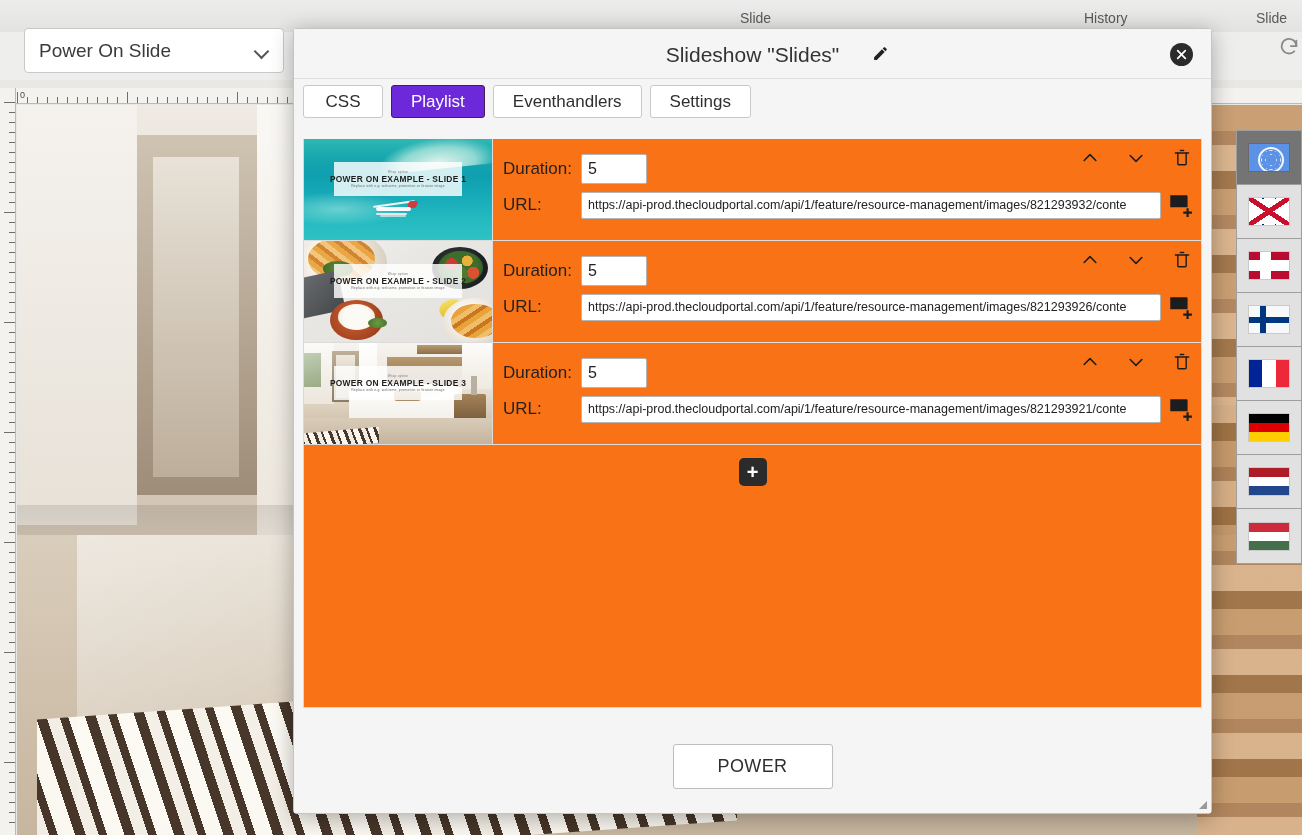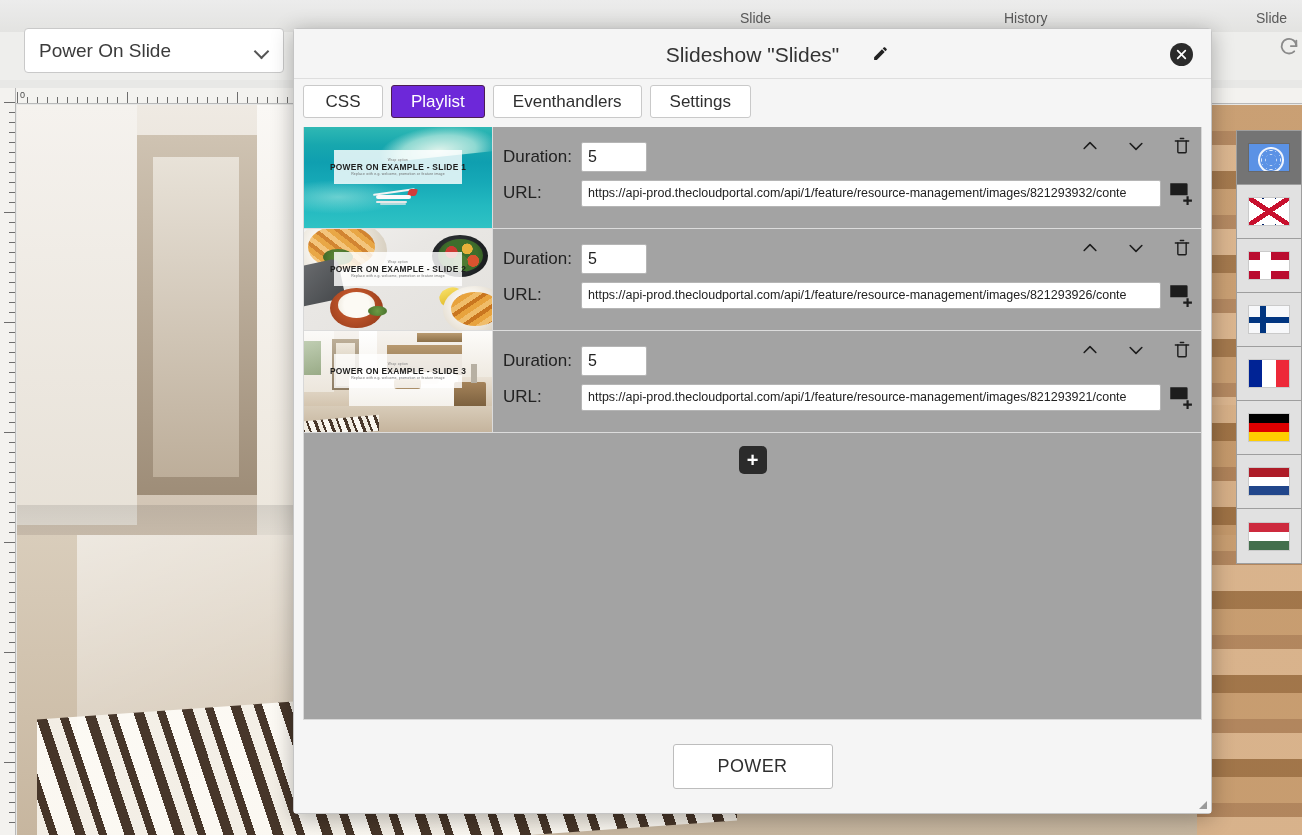--- a/index.html
+++ b/index.html
@@ -15,21 +15,21 @@
 
   .top-menubar {
     position: absolute; left: 0; top: 0; width: 1302px; height: 32px;
     background: linear-gradient(#ececec, #e3e3e1);
   }
   .menu-item {
     position: absolute; top: 10px;
     font-size: 14px; color: #5a5a5a; line-height: 16px; white-space: nowrap;
   }
   .menu-tools   { left: 740px; }
-  .menu-history { left: 1004px; }
+  .menu-history { left: 1084px; }
   .menu-reload  { left: 1256px; }
 
   .toolbar-strip {
     position: absolute; left: 0; top: 32px; width: 1302px; height: 48px;
     background: #eeeeec;
   }
   .slide-select {
     position: absolute; left: 24px; top: 28px; width: 260px; height: 45px;
     background: #ffffff; border: 1px solid #c9c9c9; border-radius: 4px;
     display: flex; align-items: center; padding: 0 14px;
@@ -238,22 +238,22 @@
   .tab {
     height: 33px; min-width: 80px; padding: 0 19px;
     background: #ffffff; border: 1px solid #c9c9c9; border-radius: 3px;
     font-size: 17px; color: #2f2f2f; cursor: pointer;
     display: flex; align-items: center; justify-content: center;
     font-family: "Liberation Sans", sans-serif;
   }
   .tab.active { background: #6d28d9; border-color: #4b1d53; color: #ffffff; }
 
   .modal-body {
-    flex: 1 1 auto; background: #a3a3a3;
-    margin: 0 9px; border: 1px solid #d8d8d8; border-top: none;
+    flex: 1 1 auto; background: #f97316;
+    margin: 12px 9px; border: 1px solid #d8d8d8; border-top: none;
     position: relative; overflow: hidden;
   }
 
   .playlist { width: 100%; }
   .pl-row {
     display: flex; align-items: stretch;
     border-bottom: 1px solid #dcdcdc;
     height: 102px;
   }
   .pl-row:first-child { border-top: none; }

